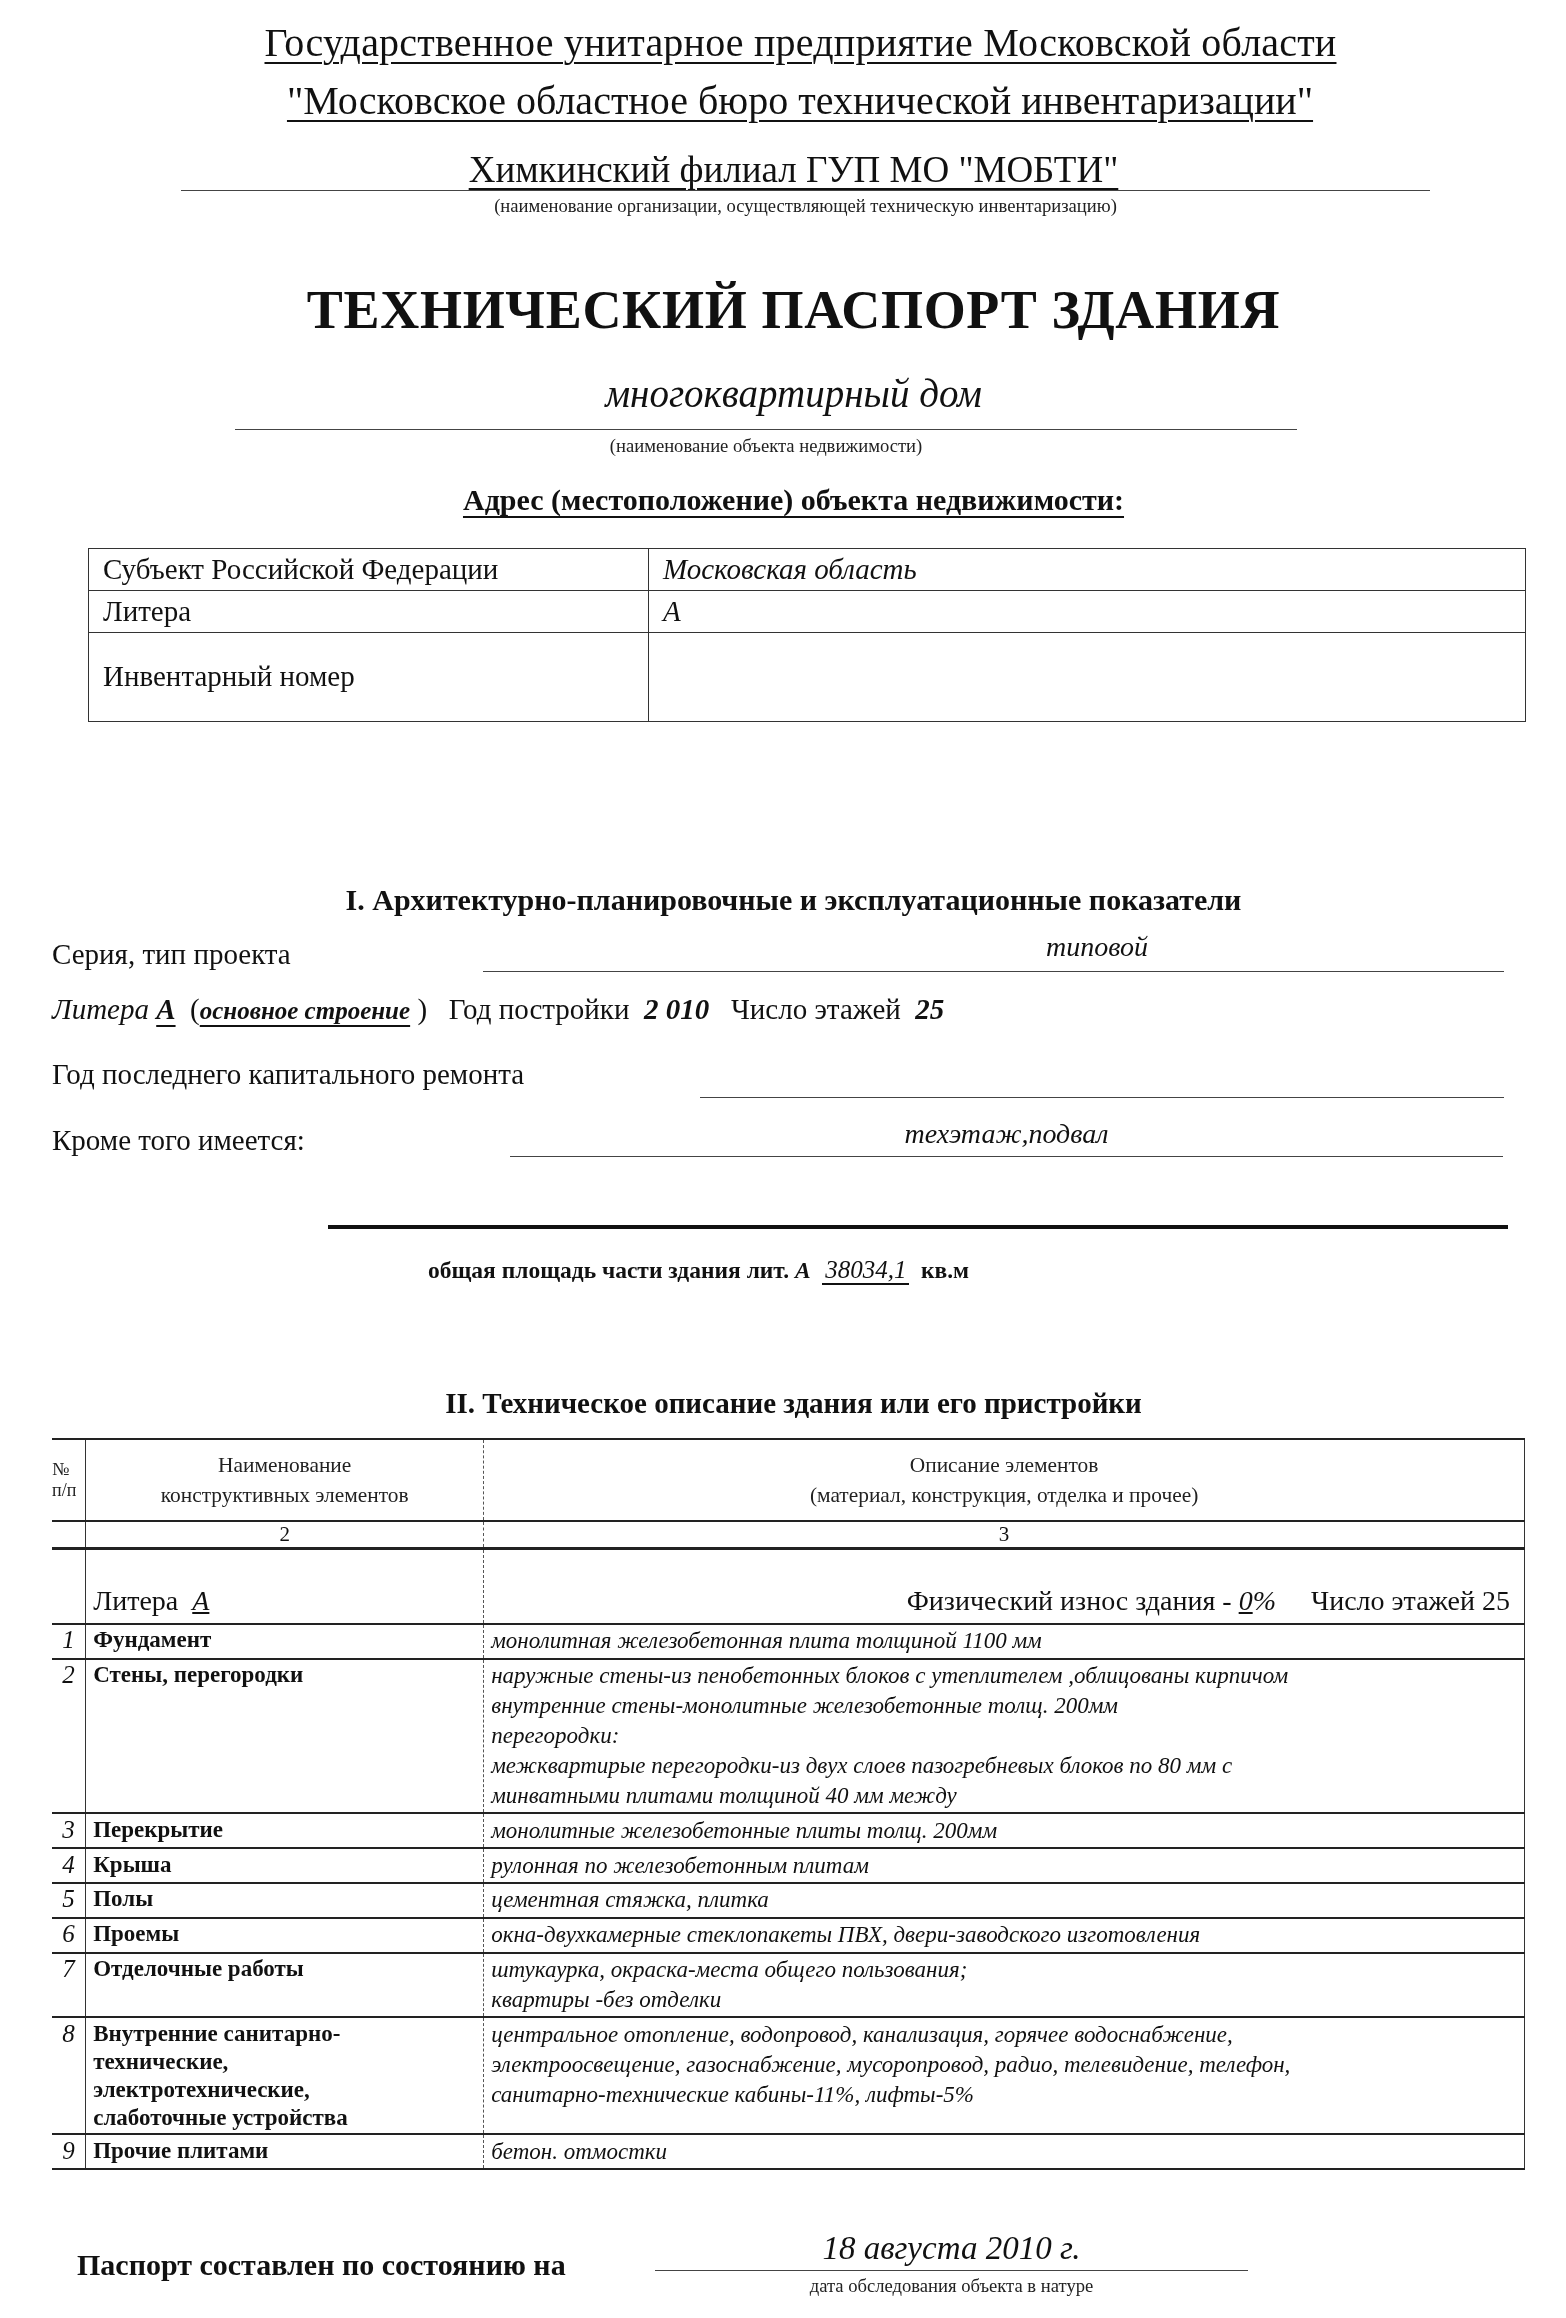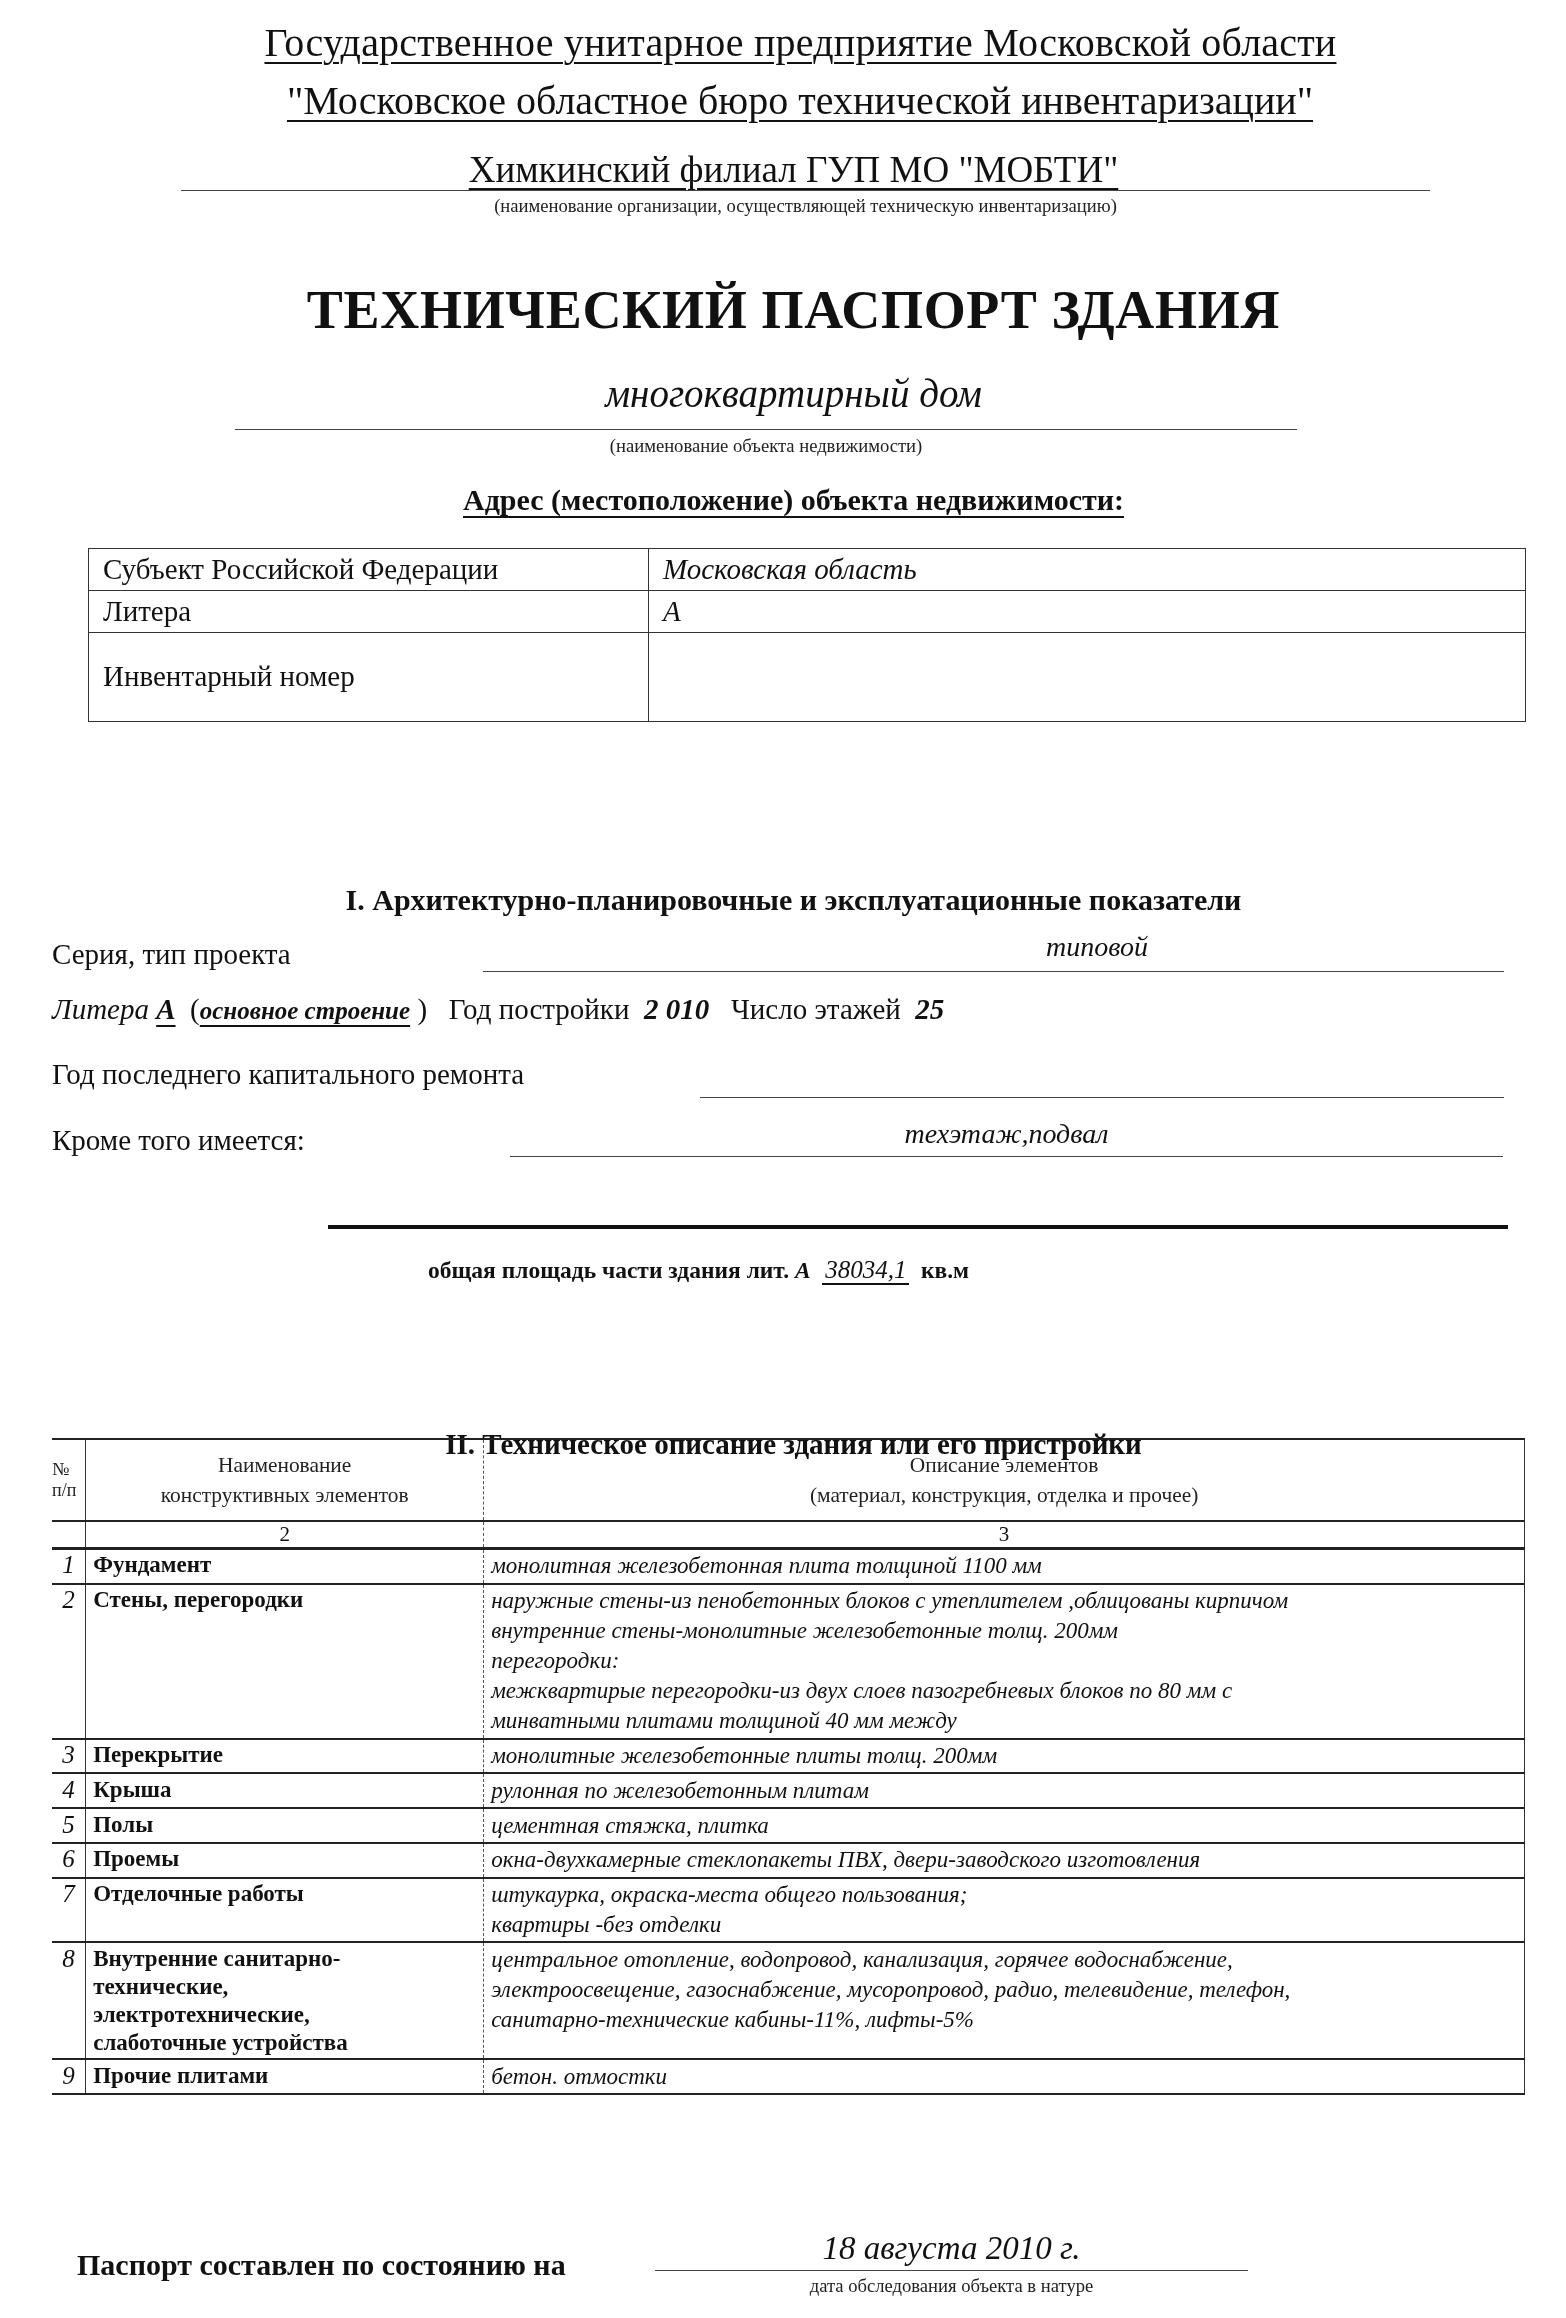--- a/index.html
+++ b/index.html
@@ -50,21 +50,21 @@
   #repair-lbl { top: 1058px; left: 52px; }
   #repair-line { top: 1097px; left: 700px; width: 804px; }
   #extra-lbl { top: 1124px; left: 52px; }
   #extra-val { top: 1118px; left: 510px; width: 993px; font-size: 28px; font-style: italic; }
   #extra-line { top: 1156px; left: 510px; width: 993px; }
   #big-line { top: 1225px; left: 328px; width: 1180px; }
   #area-row { top: 1256px; left: 428px; font-size: 23.5px; font-weight: bold; white-space: nowrap; }
   #area-row .val { font-style: italic; font-weight: normal; font-size: 25px; border-bottom: 2.8px solid #111; padding: 0 2.8px; }
 
   
-  #sec2 { top: 1387px; left: 138px; width: 1311px; font-size: 29px; font-weight: bold; margin-top: 41px; }
+  #sec2 { top: 1387px; left: 138px; width: 1311px; font-size: 29px; font-weight: bold; }
   #tech-table {
     position: absolute; top: 1438px; left: 52px; width: 1473px;
     border-collapse: collapse; font-size: 23px;
   }
   #tech-table td { border-top: 2.1px solid #222; border-bottom: 2.1px solid #222; padding: 1.4px 7px; vertical-align: top; }
   #tech-table td.c-num { width: 25px; border-right: 1.4px solid #333; font-style: italic; font-size: 25px; padding: 1.4px 4.1px; text-align: center; }
   #tech-table td.c-name { width: 383px; border-right: 1.4px dashed #555; font-weight: bold; }
   #tech-table td.c-desc { font-style: italic; border-right: 1.4px solid #333; }
   #tech-table tr.hdr td { font-weight: normal; font-style: normal; text-align: center; font-size: 21.4px; color: #222; padding: 7px; height: 66px; vertical-align: middle; }
   #tech-table tr.hdr td.c-num { font-size: 18px; text-align: left; padding: 2.8px 0; margin-left: 16px; }
@@ -159,20 +159,33 @@
     <td class="c-desc">
       <span class="desc-line">Описание элементов</span>
       <span class="desc-line">(материал, конструкция, отделка и прочее)</span>
     </td>
   </tr>
   <tr class="idx">
     <td class="c-num"></td>
     <td class="c-name">2</td>
     <td class="c-desc">3</td>
   </tr>
+  <tr class="lit">
+    <td class="c-num"></td>
+    <td class="c-name">
+      <span>Литера</span>
+      &nbsp;<span class="u">А</span>
+    </td>
+    <td class="c-desc">
+      <span>Физический износ здания -</span>
+      <span class="u">0</span><i>%</i>
+      &nbsp;&nbsp;&nbsp;&nbsp;<span>Число этажей</span>
+      <span>25</span>
+    </td>
+  </tr>
   </tbody>
     <tbody id="tech-rows">
       <tr>
         <td class="c-num">1</td>
         <td class="c-name">
           <span class="name-line">Фундамент</span>
         </td>
         <td class="c-desc">
           <span class="desc-line">монолитная железобетонная плита толщиной 1100 мм</span>
         </td>

